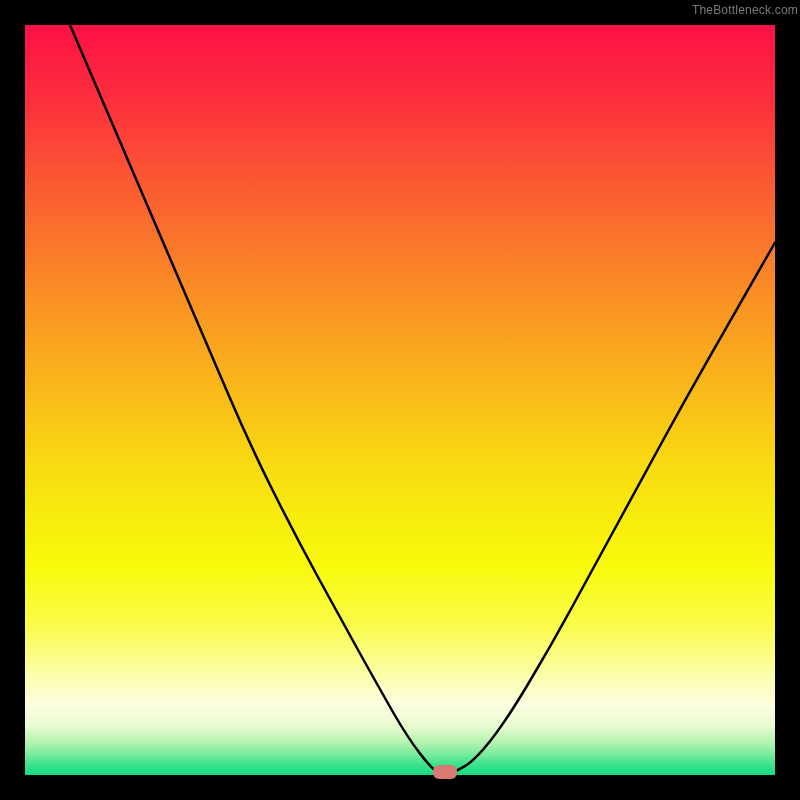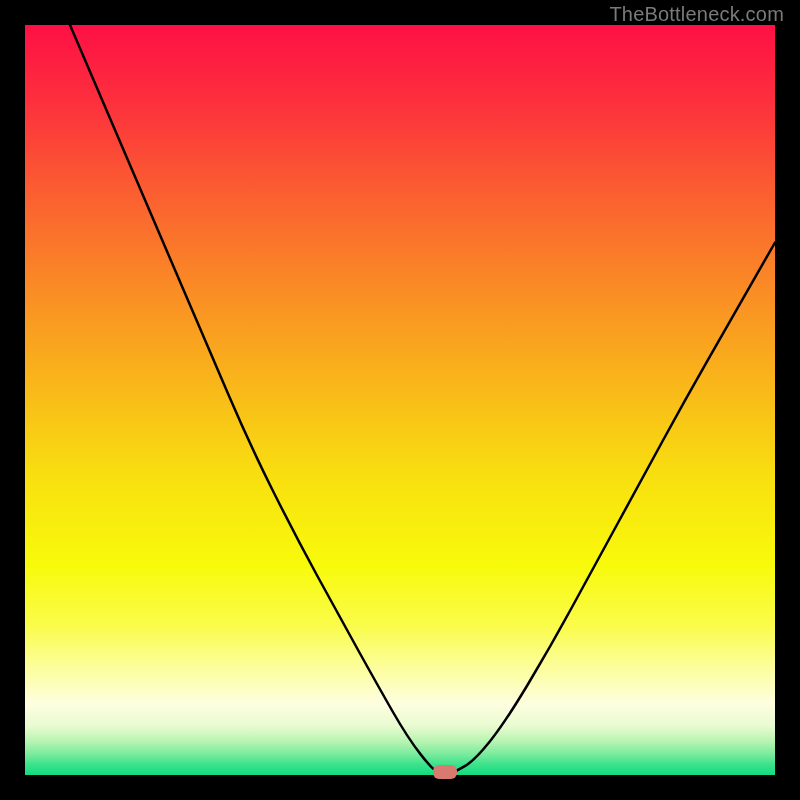--- a/index.html
+++ b/index.html
@@ -41,23 +41,23 @@
     height: 100%;
   }
   .marker {
     position: absolute;
     background: #d87a6f;
     border-radius: 6px;
   }
   .watermark {
     position: absolute;
     top: 3px;
-    right: 16px;
+    right: 2px;
     color: #7a7a7a;
-    font-size: 20px;
+    font-size: 12px;
     font-weight: 500;
     letter-spacing: 0.2px;
   }
 </style>
 </head>
 <body>
 
 <div class="frame">
 
   <div class="plot-area">

